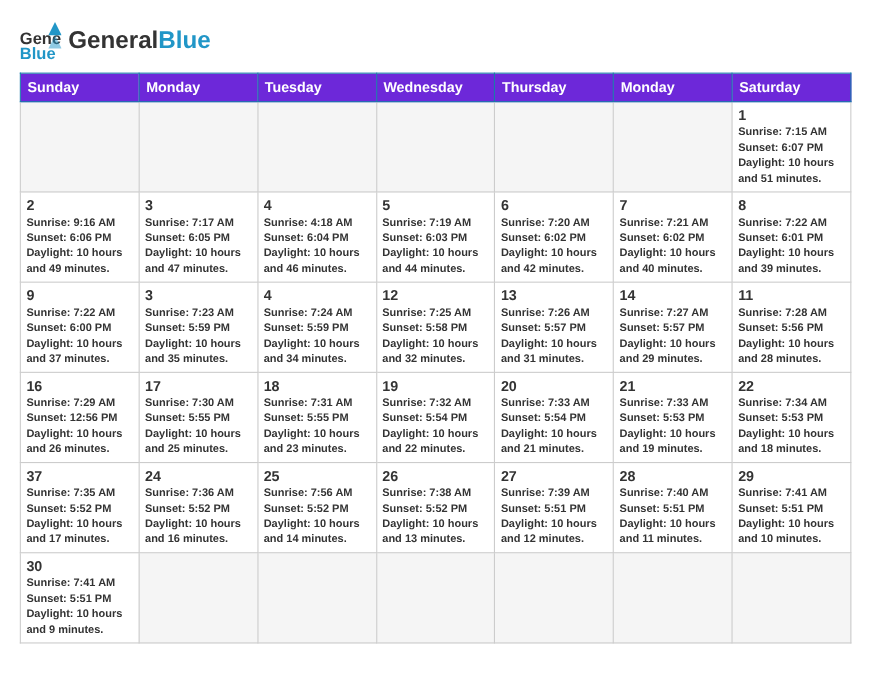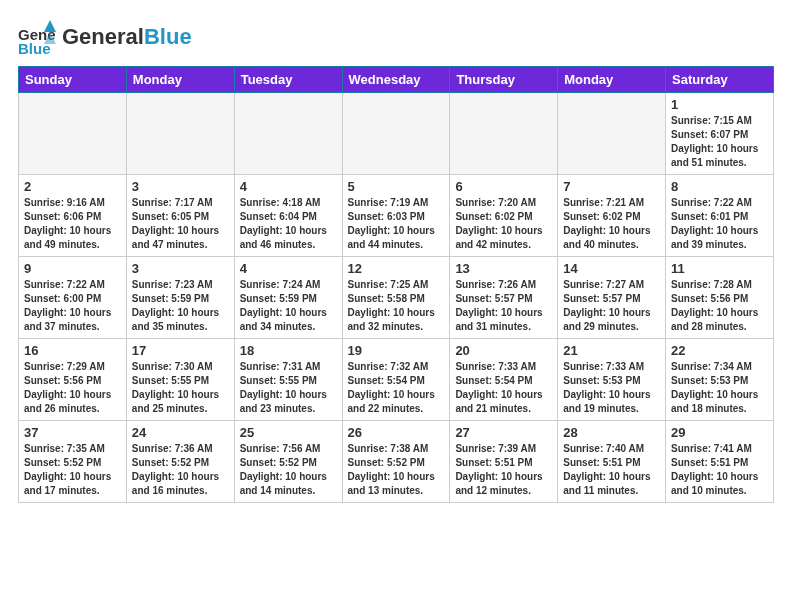--- a/index.html
+++ b/index.html
@@ -219,21 +219,21 @@
             <div class="day-num">11</div>
             <div class="day-info">Sunrise: 7:28 AM
 Sunset: 5:56 PM
 Daylight: 10 hours and 28 minutes.</div>
           </td>
         </tr>
         <tr>
           <td>
             <div class="day-num">16</div>
             <div class="day-info">Sunrise: 7:29 AM
-Sunset: 5:56 PM
+Sunset: 12:56 PM
 Daylight: 10 hours and 26 minutes.</div>
           </td>
           <td>
             <div class="day-num">17</div>
             <div class="day-info">Sunrise: 7:30 AM
 Sunset: 5:55 PM
 Daylight: 10 hours and 25 minutes.</div>
           </td>
           <td>
             <div class="day-num">18</div>
@@ -302,16 +302,30 @@
             <div class="day-info">Sunrise: 7:40 AM
 Sunset: 5:51 PM
 Daylight: 10 hours and 11 minutes.</div>
           </td>
           <td>
             <div class="day-num">29</div>
             <div class="day-info">Sunrise: 7:41 AM
 Sunset: 5:51 PM
 Daylight: 10 hours and 10 minutes.</div>
           </td>
+        </tr>
+        <tr>
+          <td>
+            <div class="day-num">30</div>
+            <div class="day-info">Sunrise: 7:41 AM
+Sunset: 5:51 PM
+Daylight: 10 hours and 9 minutes.</div>
+          </td>
+          <td class="empty"></td>
+          <td class="empty"></td>
+          <td class="empty"></td>
+          <td class="empty"></td>
+          <td class="empty"></td>
+          <td class="empty"></td>
         </tr>
       </tbody>
   </table>
 </div>
 
 </body></html>

